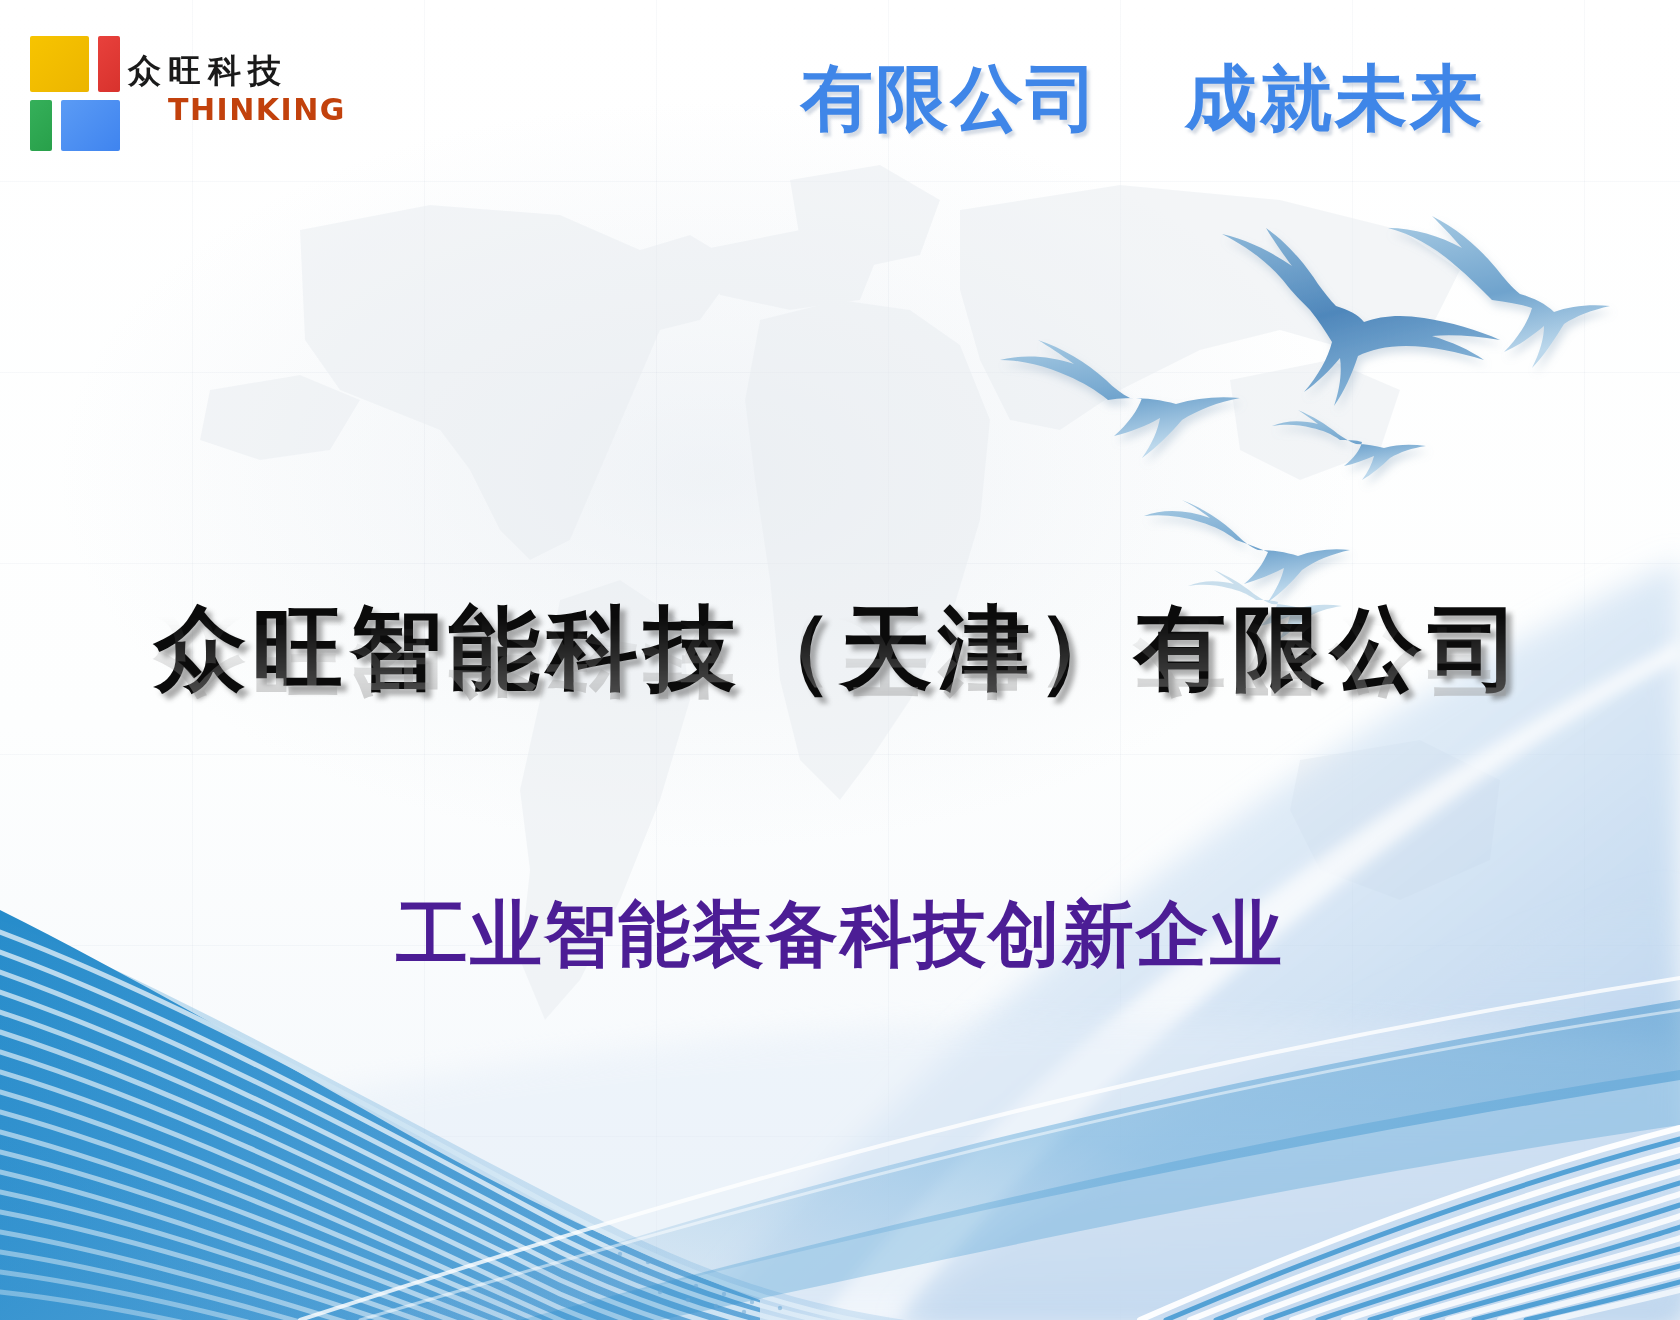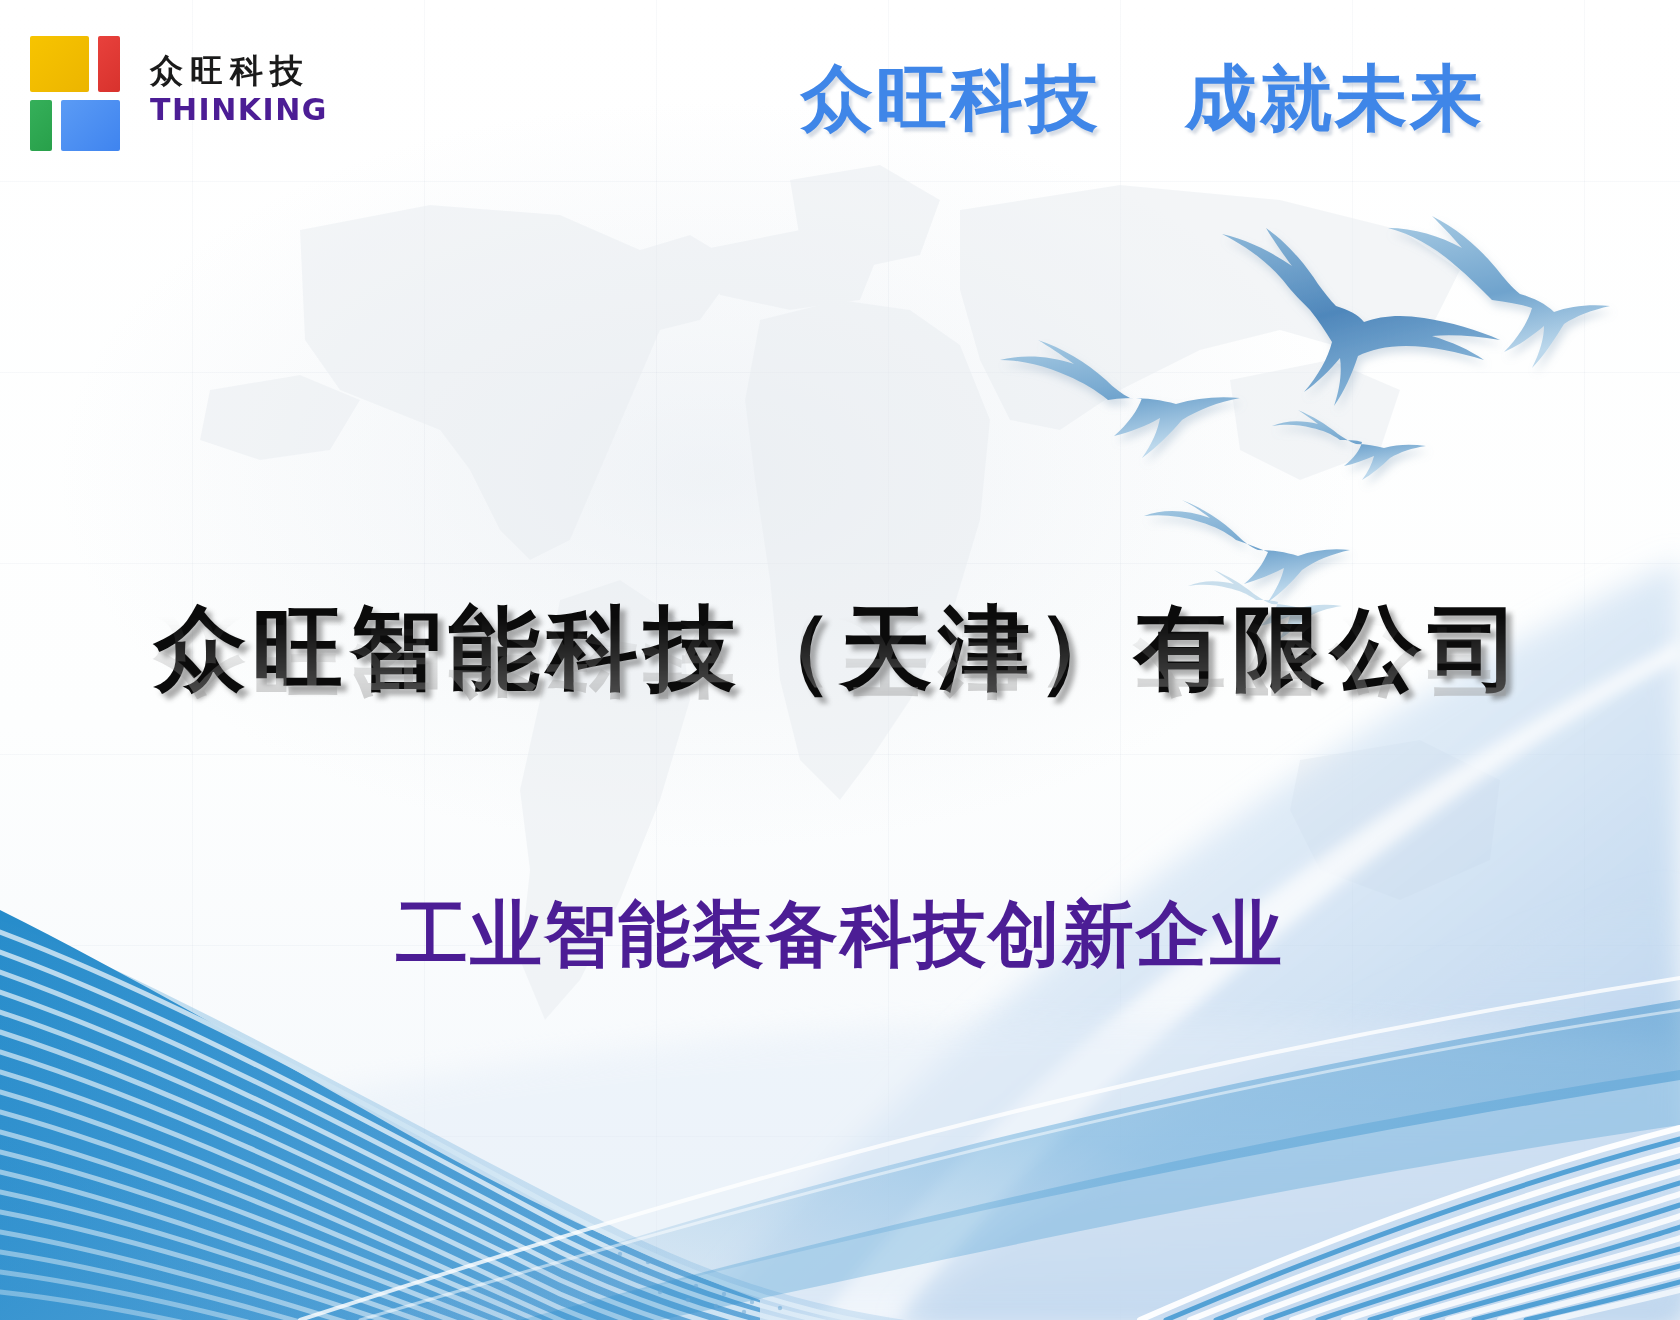--- a/index.html
+++ b/index.html
@@ -46,21 +46,20 @@
   .swoosh-soft { opacity: 1; }
   .swoosh-soft svg { width: 100%; height: 100%; display: block; }
 
   
   .logo-wrap {
     position: absolute;
     left: 30px;
     top: 30px;
     display: flex;
     align-items: center;
-    gap: 22px;
   }
   .logo-mark {
     position: relative;
     width: 96px;
     height: 118px;
   }
   .lb { position: absolute; border-radius: 2px; }
   .lb-yellow { left: 0;    top: 6px;  width: 59px; height: 56px; background: linear-gradient(135deg,#f7c400,#ecb500); }
   .lb-red    { left: 68px; top: 6px;  width: 22px; height: 56px; background: linear-gradient(135deg,#e8413c,#d8322d); }
   .lb-green  { left: 0;    top: 70px; width: 22px; height: 51px; background: linear-gradient(135deg,#35b05a,#28a04a); }
@@ -77,23 +76,24 @@
     font-size: 33px;
     font-weight: 700;
     letter-spacing: 7px;
     color: #1a1a1a;
     line-height: 1;
   }
   .logo-en {
     font-size: 30px;
     font-weight: 900;
     letter-spacing: 1.5px;
-    color: #4c1d95;
+    color: #c2410c;
     line-height: 1;
     font-family: "DejaVu Sans", "Liberation Sans", sans-serif;
+    margin-left: 40px;
   }
 
   .tagline {
     position: absolute;
     right: 195px;
     top: 62px;
     font-size: 72px;
     font-weight: 800;
     color: #3f86e8;
     letter-spacing: 3px;
@@ -229,21 +229,21 @@
       <span class="lb lb-red"></span>
       <span class="lb lb-green"></span>
       <span class="lb lb-blue"></span>
     </div>
     <div class="logo-text">
       <div class="logo-cn">众旺科技</div>
       <div class="logo-en">THINKING</div>
     </div>
   </div>
 
-  <div class="tagline">众旺科技   成就未来</div>
+  <div class="tagline">有限公司   成就未来</div>
 
   <div class="birds">
     <svg viewBox="0 0 1680 1320" preserveAspectRatio="none" aria-hidden="true">
       <defs>
         <linearGradient id="bg1" x1="0" y1="0" x2="0.4" y2="1">
           <stop offset="0%" stop-color="#8fbada"></stop>
           <stop offset="55%" stop-color="#4f87bb"></stop>
           <stop offset="100%" stop-color="#86b4d8"></stop>
         </linearGradient>
         <linearGradient id="bg2" x1="0" y1="0" x2="0.3" y2="1">

